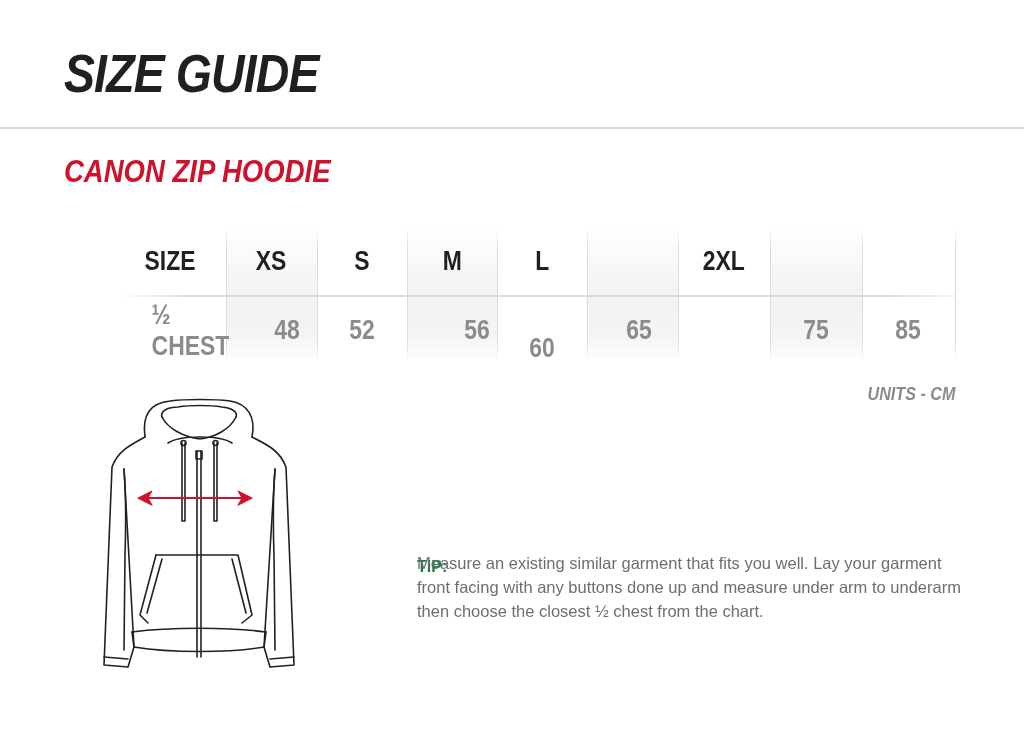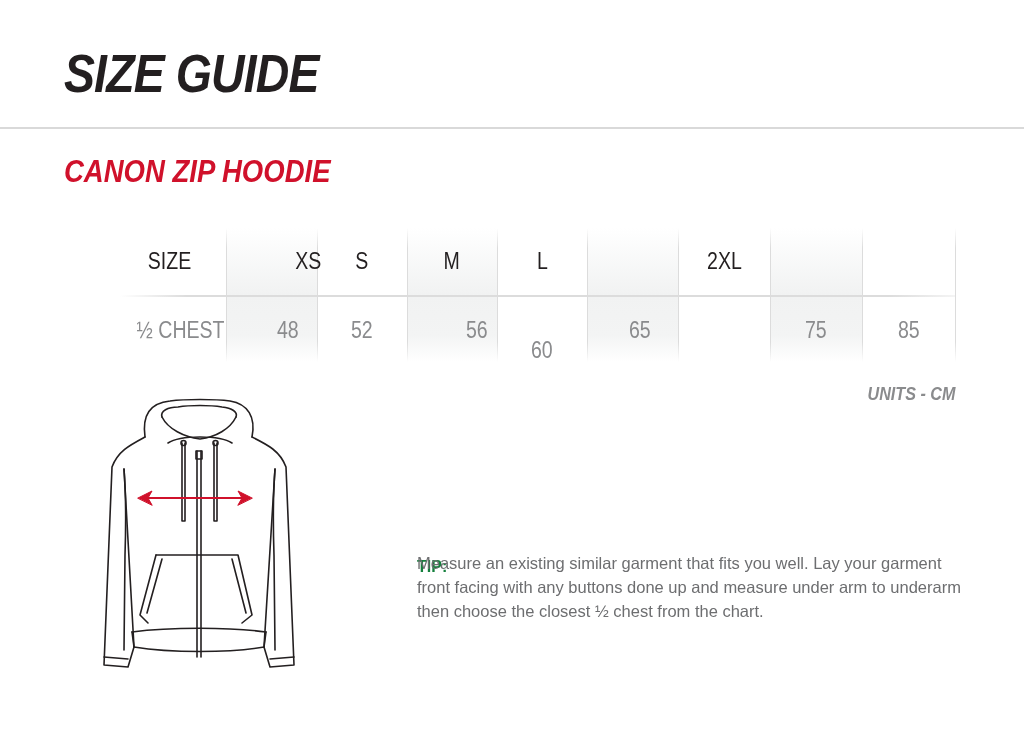--- a/index.html
+++ b/index.html
@@ -5,21 +5,21 @@
     html, body { margin:0; padding:0; background:#ffffff; }
     body { width:1024px; height:730px; position:relative; overflow:hidden; font-family:"Liberation Sans", sans-serif; }
     .title { position:absolute; left:64px; top:46px; font-size:54px; font-weight:bold; font-style:italic; color:#231f20; letter-spacing:-1px; transform:scaleX(0.86); transform-origin:left top; line-height:1; margin:0; }
     .rule { position:absolute; left:0; top:127px; width:1024px; height:2px; background:#d9d9d9; }
     .subtitle { position:absolute; left:64px; top:155px; font-size:32px; font-weight:bold; font-style:italic; color:#d0112b; transform:scaleX(0.86); transform-origin:left top; line-height:1; margin:0; }
     .table { position:absolute; left:120px; top:228px; width:836px; height:134px; }
     .col { position:absolute; top:0; height:134px; }
     .col.shade { background:linear-gradient(to bottom, #ffffff 0%, #f1f2f2 50%, #f3f4f4 80%, #ffffff 100%); }
     .vline { position:absolute; top:0; width:1px; height:134px; background:linear-gradient(to bottom, rgba(220,220,220,0) 0%, #dcdcdc 15%, #dcdcdc 85%, rgba(220,220,220,0) 100%); }
     .hline { position:absolute; left:0; top:67px; width:836px; height:2px; background:linear-gradient(to right, rgba(220,220,220,0) 0%, #dcdcdc 8%, #dcdcdc 92%, rgba(220,220,220,0.3) 100%); }
-    .cell { position:absolute; height:67px; display:flex; align-items:center; justify-content:center; font-weight:normal; font-size:23px; transform-origin:center; }
+    .cell { position:absolute; height:67px; display:flex; align-items:center; justify-content:center; font-weight:bold; font-size:27px; transform-origin:center; }
     .cell span { display:inline-block; transform:scaleX(0.85); }
     .hdr { color:#231f20; top:0; }
     .val { color:#8a8b8d; top:69px; }
     .units { position:absolute; right:69px; top:383px; font-size:19px; font-weight:bold; font-style:italic; color:#8a8b8d; transform:scaleX(0.85); transform-origin:right top; }
     .hoodie { position:absolute; left:90px; top:395px; width:220px; height:290px; }
     .tip-label { position:absolute; left:417px; top:558px; font-size:16px; font-weight:bold; color:#15803d; }
     .tip-text { position:absolute; left:417px; top:551px; width:560px; font-size:16.5px; line-height:24px; color:#6d6e70; }
   </style>
 </head>
 <body>
@@ -42,37 +42,37 @@
   <div class="vline" style="left:467px;"></div>
   <div class="vline" style="left:558px;"></div>
   <div class="vline" style="left:650px;"></div>
   <div class="vline" style="left:742px;"></div>
   <div class="vline" style="left:835px;"></div>
   <div class="hline"></div>
 
   <div class="cell hdr" style="left:0;width:100px;">
       <span>SIZE</span>
     </div>
-  <div class="cell hdr" style="left:106px;width:91px;padding-left:37px;">
+  <div class="cell hdr" style="left:106px;width:91px;">
       <span>XS</span>
     </div>
   <div class="cell hdr" style="left:197px;width:90px;">
       <span>S</span>
     </div>
   <div class="cell hdr" style="left:287px;width:90px;">
       <span>M</span>
     </div>
   <div class="cell hdr" style="left:377px;width:90px;">
       <span>L</span>
     </div>
   <div class="cell hdr" style="left:558px;width:92px;">
       <span>2XL</span>
     </div>
 
-  <div class="cell val" style="left:1px;width:104px;justify-content:flex-end;text-align:right;">
+  <div class="cell val" style="left:16px;width:104px;justify-content:flex-end;">
       <span style="transform-origin:right center;">½ CHEST</span>
     </div>
   <div class="cell val" style="left:122px;width:91px;">
       <span>48</span>
     </div>
   <div class="cell val" style="left:197px;width:90px;">
       <span>52</span>
     </div>
   <div class="cell val" style="left:292px;width:90px;padding-left:20px;">
       <span>56</span>

